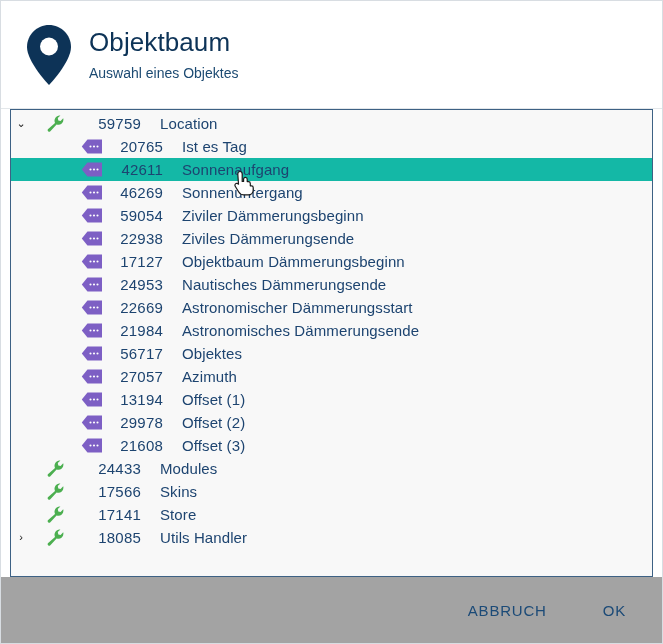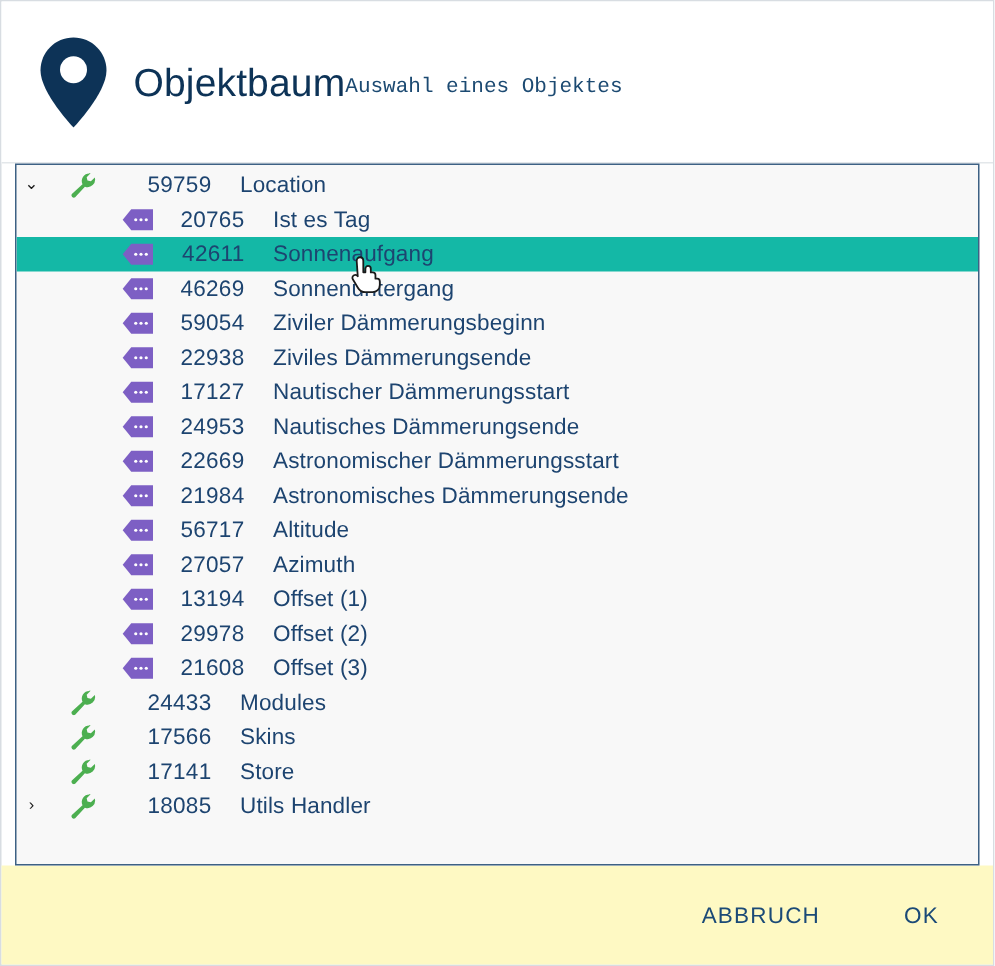--- a/index.html
+++ b/index.html
@@ -40,38 +40,36 @@
     width: 60px;
     height: 62px;
     flex: 0 0 auto;
     display: flex;
     align-items: center;
     justify-content: center;
     margin-right: 10px;
   }
   .header-text {
     display: flex;
-    flex-direction: row;
+    flex-direction: column;
     justify-content: center;
-    align-items: center;
   }
   .header-title {
     font-size: 26px;
     line-height: 30px;
     color: #0d3357;
     font-weight: 400;
     letter-spacing: 0.1px;
   }
   .header-sub {
     font-size: 14px;
     line-height: 18px;
     margin-top: 7px;
     color: #1c4a72;
     font-weight: 400;
-    font-family: Liberation Mono, monospace;
   }
 
   
   .tree-wrap {
     margin: 0 9px;
     flex: 1 1 auto;
     border: 1px solid #3d6184;
     background: #f8f8f8;
     overflow: hidden;
     position: relative;
@@ -128,21 +126,21 @@
   }
 
   
   .wrench { width: 17px; height: 17px; display:block; }
   .tag { width: 22px; height: 15px; display:block; }
 
   
   .footer {
     height: 66px;
     flex: 0 0 auto;
-    background: #fef9c3;
+    background: #a3a3a3;
     display: flex;
     align-items: center;
     justify-content: flex-end;
     padding-right: 26px;
     gap: 36px;
   }
   .btn {
     background: none;
     border: none;
     font-family: "Liberation Sans", sans-serif;
@@ -269,21 +267,21 @@
           <span class="indent"></span>
           <span class="icon-cell">
             <svg class="tag" viewBox="0 0 22 15" aria-hidden="true">
               <path d="M6.5 0.5 L21 0.5 L21 14.5 L6.5 14.5 L0.8 7.5 Z" fill="#7d5fc4"></path>
               <circle cx="9.5" cy="7.5" r="1.05" fill="#ffffff"></circle>
               <circle cx="13" cy="7.5" r="1.05" fill="#ffffff"></circle>
               <circle cx="16.5" cy="7.5" r="1.05" fill="#ffffff"></circle>
             </svg>
           </span>
           <span class="id-cell">17127</span>
-          <span class="label-cell">Nautischer Dämmerungsstart</span>
+          <span class="label-cell">Objektbaum Dämmerungsbeginn</span>
         </div>
         <div class="row depth1">
           <span class="twisty"></span>
           <span class="indent"></span>
           <span class="icon-cell">
             <svg class="tag" viewBox="0 0 22 15" aria-hidden="true">
               <path d="M6.5 0.5 L21 0.5 L21 14.5 L6.5 14.5 L0.8 7.5 Z" fill="#7d5fc4"></path>
               <circle cx="9.5" cy="7.5" r="1.05" fill="#ffffff"></circle>
               <circle cx="13" cy="7.5" r="1.05" fill="#ffffff"></circle>
               <circle cx="16.5" cy="7.5" r="1.05" fill="#ffffff"></circle>
@@ -325,21 +323,21 @@
           <span class="indent"></span>
           <span class="icon-cell">
             <svg class="tag" viewBox="0 0 22 15" aria-hidden="true">
               <path d="M6.5 0.5 L21 0.5 L21 14.5 L6.5 14.5 L0.8 7.5 Z" fill="#7d5fc4"></path>
               <circle cx="9.5" cy="7.5" r="1.05" fill="#ffffff"></circle>
               <circle cx="13" cy="7.5" r="1.05" fill="#ffffff"></circle>
               <circle cx="16.5" cy="7.5" r="1.05" fill="#ffffff"></circle>
             </svg>
           </span>
           <span class="id-cell">56717</span>
-          <span class="label-cell">Altitude</span>
+          <span class="label-cell">Objektes</span>
         </div>
         <div class="row depth1">
           <span class="twisty"></span>
           <span class="indent"></span>
           <span class="icon-cell">
             <svg class="tag" viewBox="0 0 22 15" aria-hidden="true">
               <path d="M6.5 0.5 L21 0.5 L21 14.5 L6.5 14.5 L0.8 7.5 Z" fill="#7d5fc4"></path>
               <circle cx="9.5" cy="7.5" r="1.05" fill="#ffffff"></circle>
               <circle cx="13" cy="7.5" r="1.05" fill="#ffffff"></circle>
               <circle cx="16.5" cy="7.5" r="1.05" fill="#ffffff"></circle>

